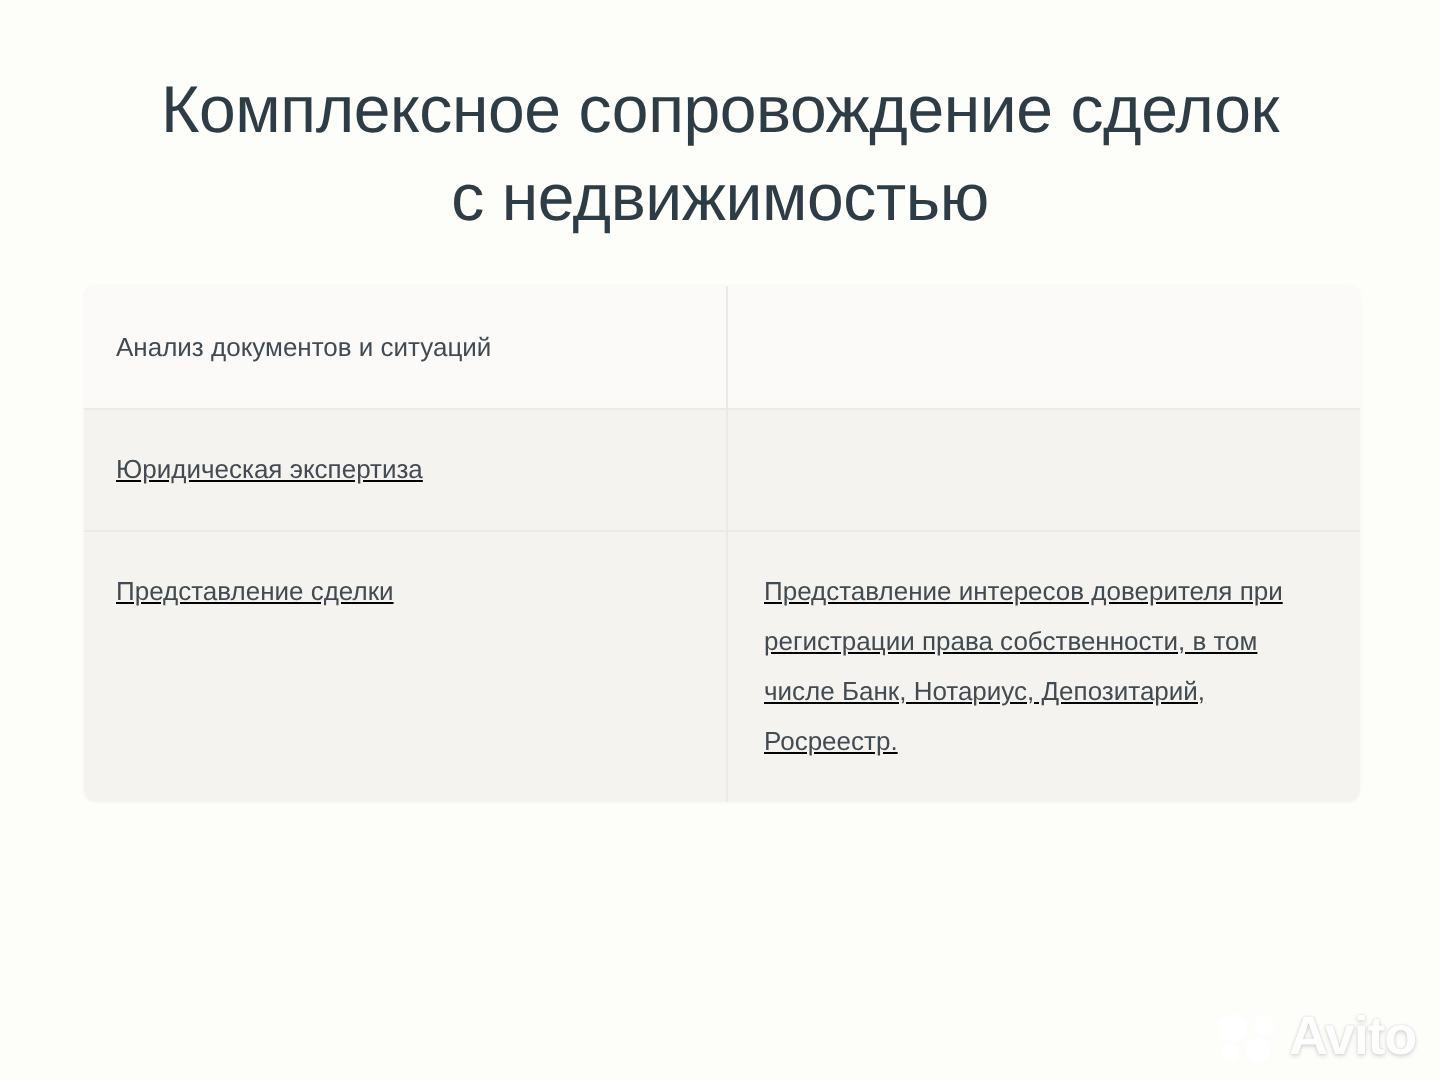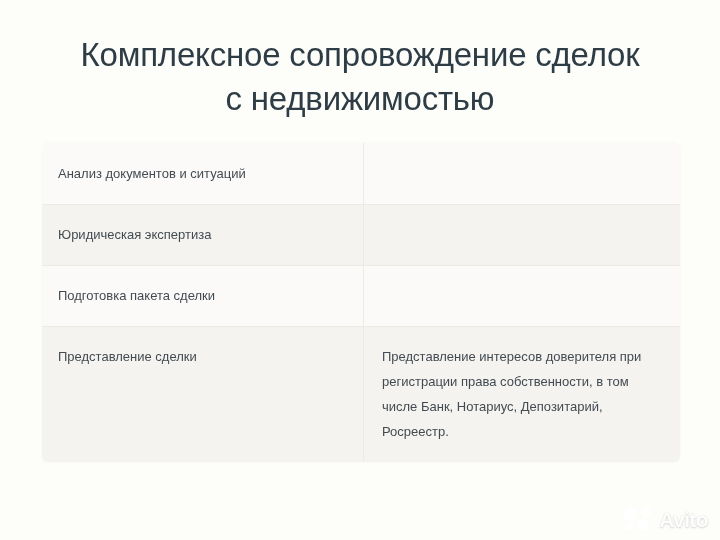--- a/index.html
+++ b/index.html
@@ -59,20 +59,21 @@
 
   .row {
     display: flex;
     align-items: stretch;
     position: relative;
     background: #fbfaf8;
     justify-content: space-between;
   }
   .row.alt {
     background: #f4f3f0;
+    text-decoration: underline;
   }
   .row + .row::before {
     content: "";
     position: absolute;
     left: 0;
     right: 0;
     top: 0;
     height: 1px;
     background: #eceae5;
   }
@@ -116,21 +117,21 @@
     align-items: center;
     gap: 3px;
     opacity: 0.92;
     pointer-events: none;
   }
   .wm-logo {
     display: block;
   }
   .wm-text {
     font-family: "Liberation Sans", "DejaVu Sans", sans-serif;
-    font-size: 21px;
+    font-size: 27px;
     font-weight: 700;
     line-height: 1;
     color: #ffffff;
     text-shadow:
       0 0 1px rgba(120,120,120,0.35),
       0 1px 2px rgba(130,130,130,0.30);
     letter-spacing: -0.6px;
   }
 </style>
 </head>
@@ -151,23 +152,20 @@
       </div>
     </div>
 
     <div class="row alt">
       <div class="cell cell-term">
         <span class="cell-text">Юридическая экспертиза</span>
       </div>
     </div>
 
     <div class="row">
-      <div class="cell cell-term">
-        <span class="cell-text">Подготовка пакета сделки</span>
-      </div>
     </div>
 
     <div class="row alt">
       <div class="cell cell-term">
         <span class="cell-text">Представление сделки</span>
       </div>
       <div class="cell cell-desc">
         <span class="cell-text">Представление интересов доверителя при регистрации права собственности, в том числе Банк, Нотариус, Депозитарий, Росреестр.</span>
       </div>
     </div>

